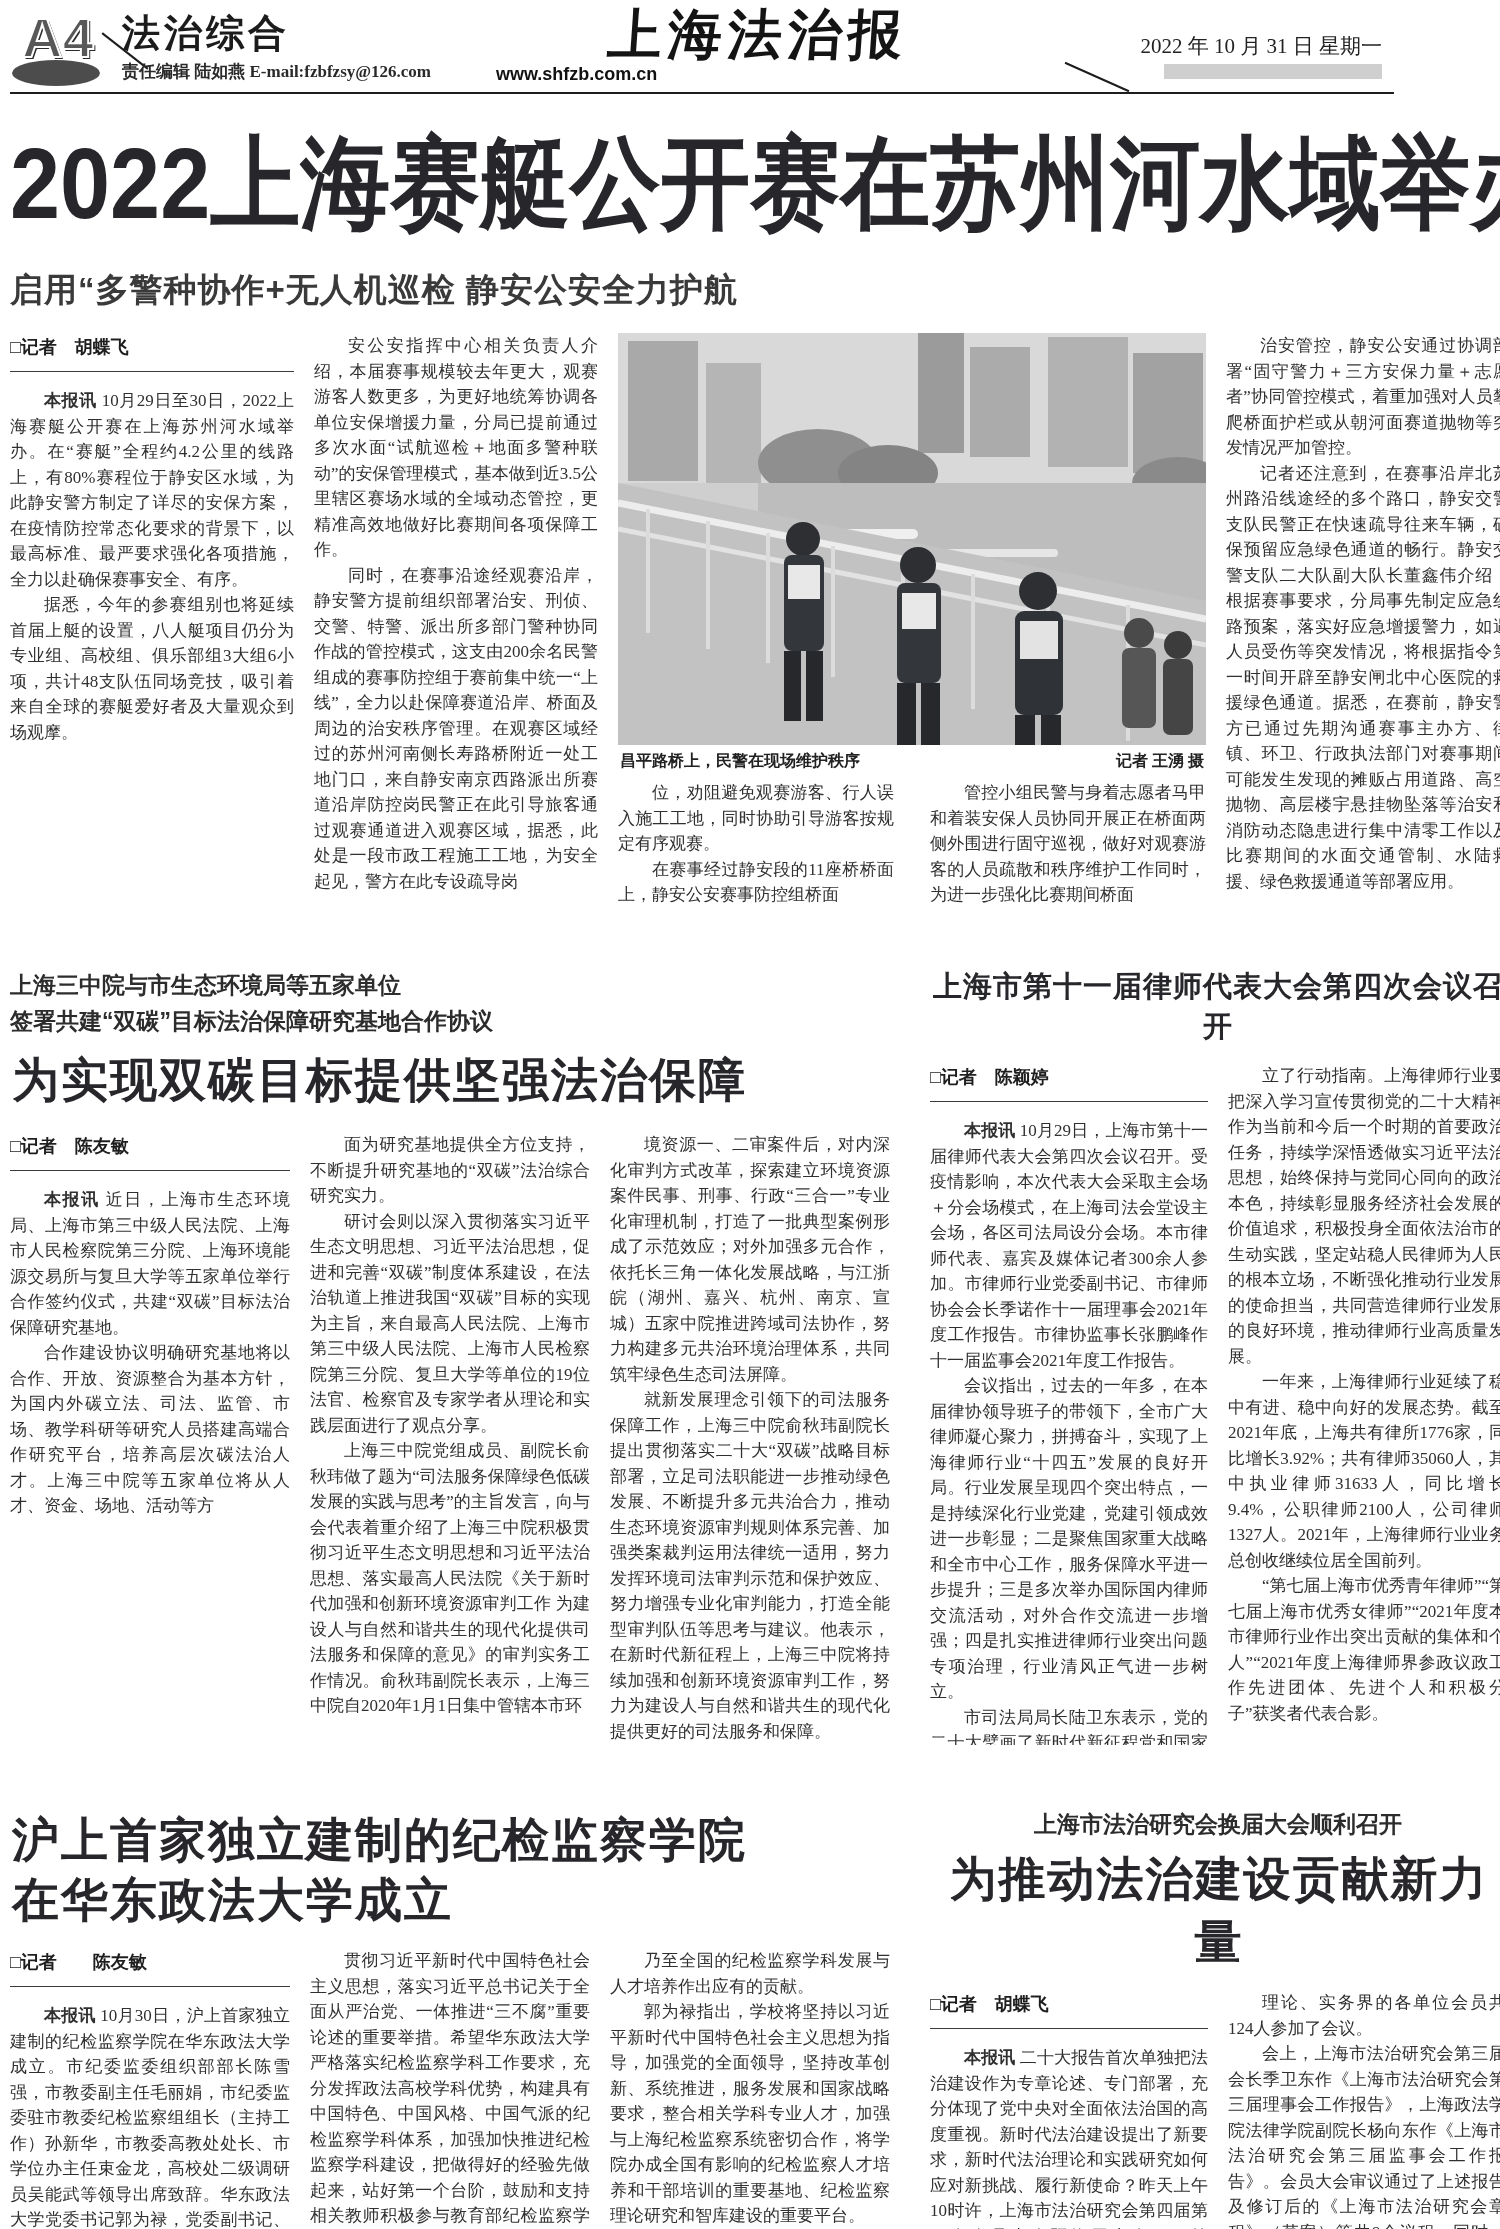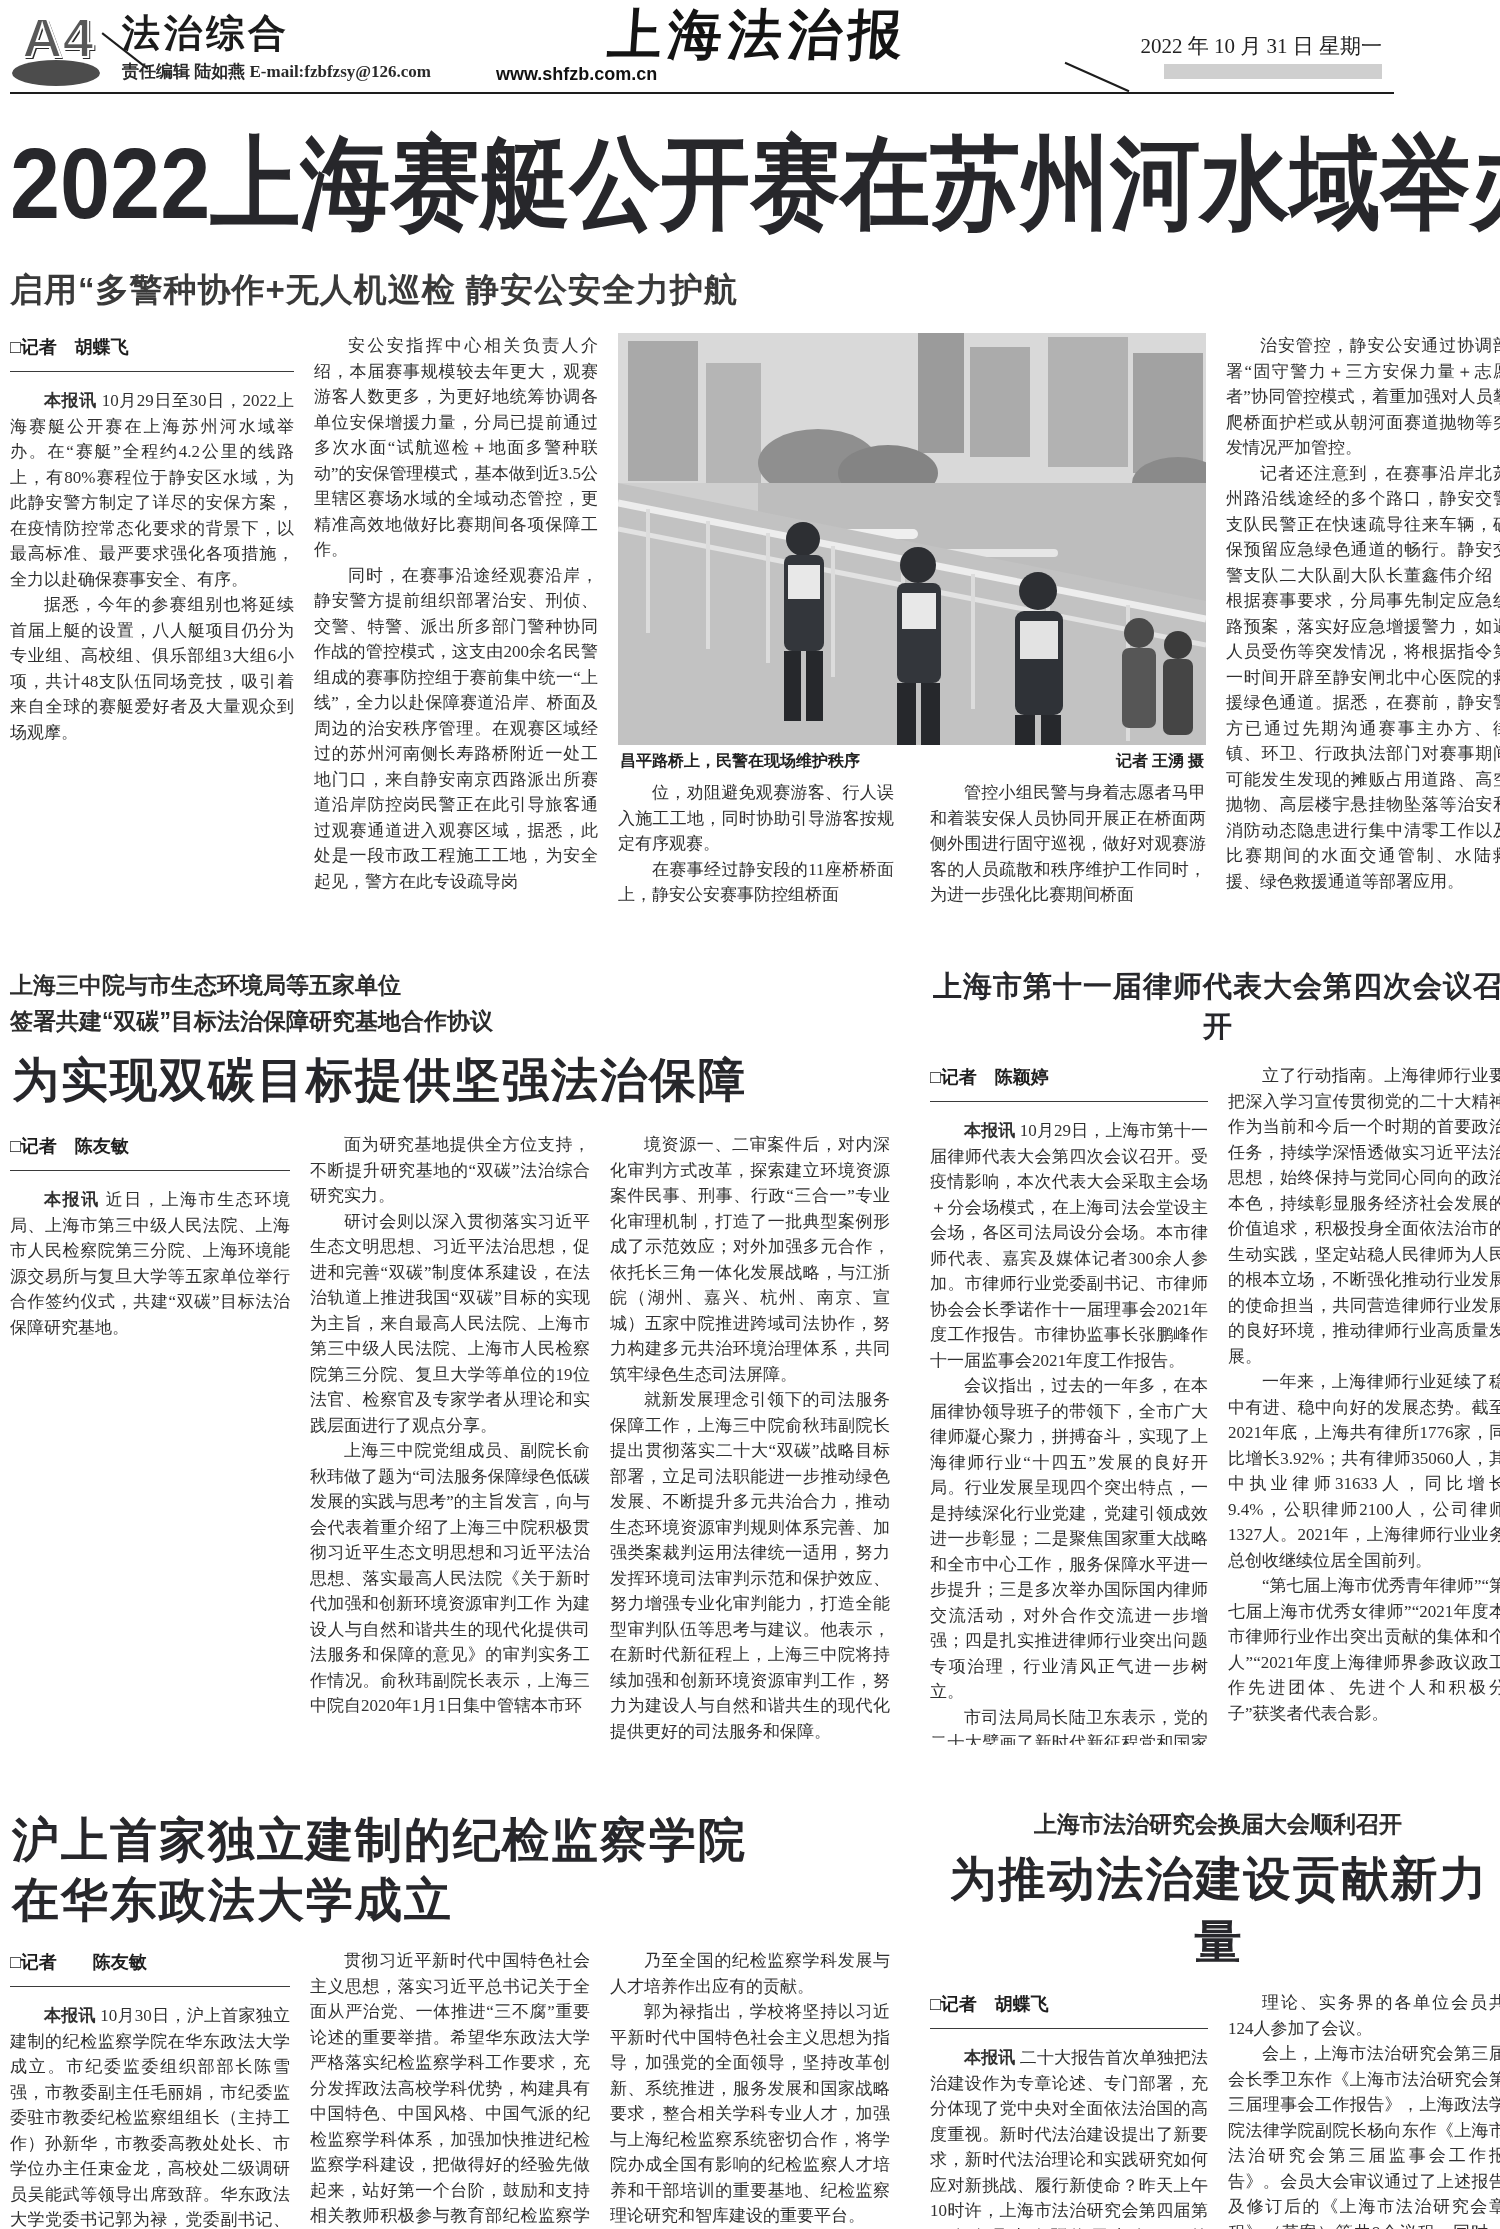--- a/index.html
+++ b/index.html
@@ -194,20 +194,21 @@
 
     <div class="half-left">
       <div class="kicker">上海三中院与市生态环境局等五家单位</div>
       <div class="kicker">签署共建“双碳”目标法治保障研究基地合作协议</div>
       <div class="big-head">为实现双碳目标提供坚强法治保障</div>
       <div class="cols sec-body h770">
         <div class="col">
           <div class="byline">□记者　陈友敏</div>
           <div>
               <p class="para"><b>本报讯</b> 近日，上海市生态环境局、上海市第三中级人民法院、上海市人民检察院第三分院、上海环境能源交易所与复旦大学等五家单位举行合作签约仪式，共建“双碳”目标法治保障研究基地。</p>
+              <p class="para">合作建设协议明确研究基地将以合作、开放、资源整合为基本方针，为国内外碳立法、司法、监管、市场、教学科研等研究人员搭建高端合作研究平台，培养高层次碳法治人才。上海三中院等五家单位将从人才、资金、场地、活动等方</p>
             </div>
         </div>
         <div class="col">
             <p class="para">面为研究基地提供全方位支持，不断提升研究基地的“双碳”法治综合研究实力。</p>
             <p class="para">研讨会则以深入贯彻落实习近平生态文明思想、习近平法治思想，促进和完善“双碳”制度体系建设，在法治轨道上推进我国“双碳”目标的实现为主旨，来自最高人民法院、上海市第三中级人民法院、上海市人民检察院第三分院、复旦大学等单位的19位法官、检察官及专家学者从理论和实践层面进行了观点分享。</p>
             <p class="para">上海三中院党组成员、副院长俞秋玮做了题为“司法服务保障绿色低碳发展的实践与思考”的主旨发言，向与会代表着重介绍了上海三中院积极贯彻习近平生态文明思想和习近平法治思想、落实最高人民法院《关于新时代加强和创新环境资源审判工作 为建设人与自然和谐共生的现代化提供司法服务和保障的意见》的审判实务工作情况。俞秋玮副院长表示，上海三中院自2020年1月1日集中管辖本市环</p>
           </div>
         <div class="col">
             <p class="para">境资源一、二审案件后，对内深化审判方式改革，探索建立环境资源案件民事、刑事、行政“三合一”专业化审理机制，打造了一批典型案例形成了示范效应；对外加强多元合作，依托长三角一体化发展战略，与江浙皖（湖州、嘉兴、杭州、南京、宣城）五家中院推进跨域司法协作，努力构建多元共治环境治理体系，共同筑牢绿色生态司法屏障。</p>
             <p class="para">就新发展理念引领下的司法服务保障工作，上海三中院俞秋玮副院长提出贯彻落实二十大“双碳”战略目标部署，立足司法职能进一步推动绿色发展、不断提升多元共治合力，推动生态环境资源审判规则体系完善、加强类案裁判运用法律统一适用，努力发挥环境司法审判示范和保护效应、努力增强专业化审判能力，打造全能型审判队伍等思考与建议。他表示，在新时代新征程上，上海三中院将持续加强和创新环境资源审判工作，努力为建设人与自然和谐共生的现代化提供更好的司法服务和保障。</p>

